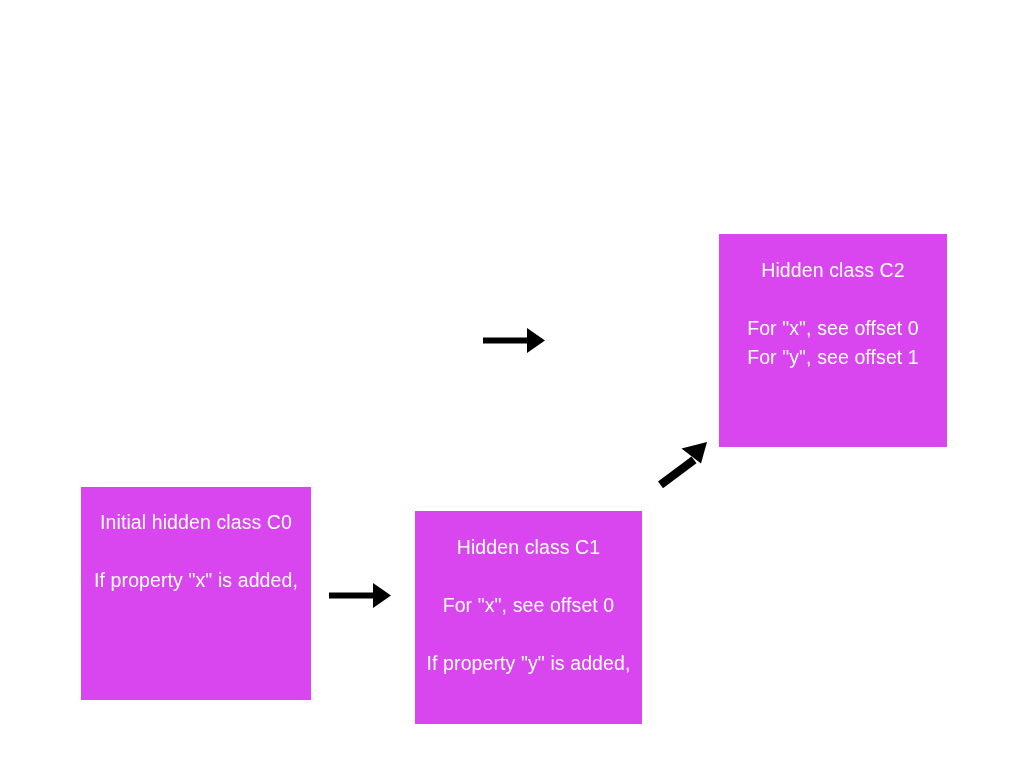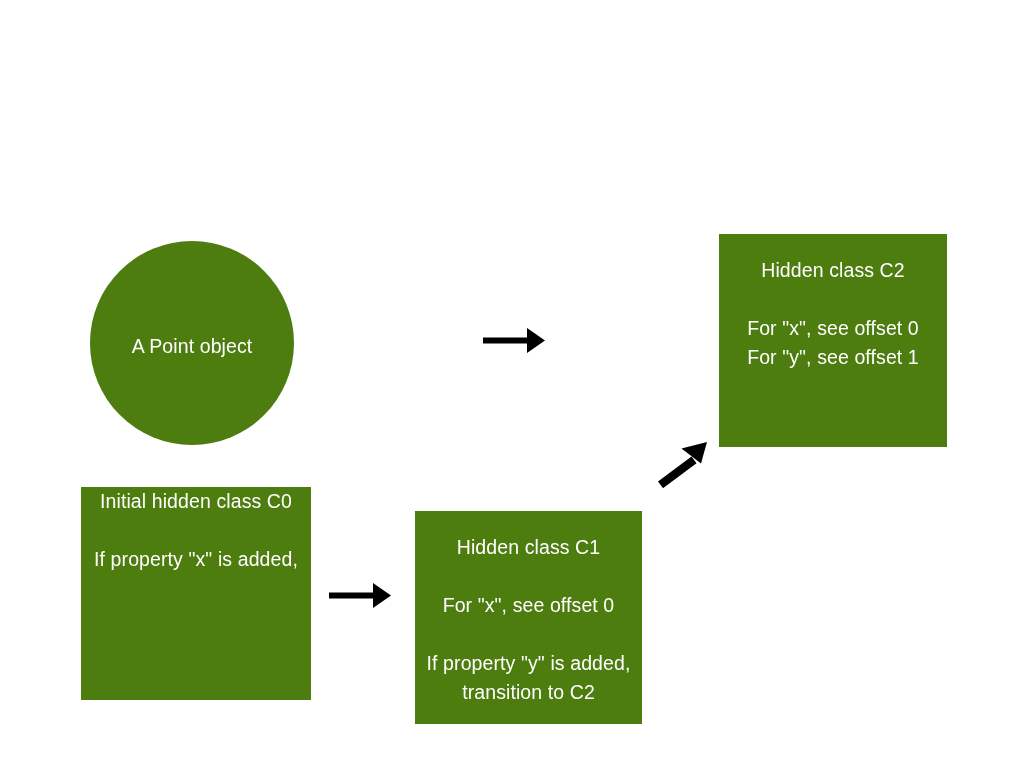--- a/index.html
+++ b/index.html
@@ -19,21 +19,21 @@
     position: absolute;
     left: 0;
     top: 0;
     width: 1024px;
     height: 768px;
   }
 
   .node {
     position: absolute;
     box-sizing: border-box;
-    background: #4d7c0f;
+    background: #d946ef;
     color: #ffffff;
     display: flex;
     flex-direction: column;
     align-items: center;
     text-align: center;
     font-size: 19.5px;
     line-height: 29px;
     letter-spacing: 0.1px;
     white-space: pre;
   }
@@ -57,20 +57,21 @@
     justify-content: center;
   }
   #node-point .line { margin-top: 6px; }
 
   
   #node-c0 {
     left: 81px;
     top: 487px;
     width: 230px;
     height: 213px;
+    padding-top: 21px;
   }
   #node-c1 {
     left: 415px;
     top: 487px;
     width: 227px;
     height: 213px;
     padding-top: 22px;
     margin-top: 24px;
   }
   #node-c2 {
@@ -84,37 +85,33 @@
   .arrow {
     position: absolute;
   }
   .arrow svg { display: block; }
 </style>
 </head>
 <body>
 
 <div id="canvas">
 
-  <div class="node" id="node-point">
-    <span class="line">A Point object</span>
-  </div>
 
   <div class="node" id="node-c0">
     <span class="line">Initial hidden class C0</span>
     <span class="spacer"></span>
     <span class="line">If property "x" is added,</span>
   </div>
 
   <div class="node" id="node-c1">
     <span class="line">Hidden class C1</span>
     <span class="spacer"></span>
     <span class="line">For "x", see offset 0</span>
     <span class="spacer"></span>
     <span class="line">If property "y" is added,</span>
-    <span class="line">transition to C2</span>
   </div>
 
   <div class="node" id="node-c2">
     <span class="line">Hidden class C2</span>
     <span class="spacer"></span>
     <span class="line">For "x", see offset 0</span>
     <span class="line">For "y", see offset 1</span>
   </div>
 
   <div class="arrow" style="left:483px; top:325px;">

